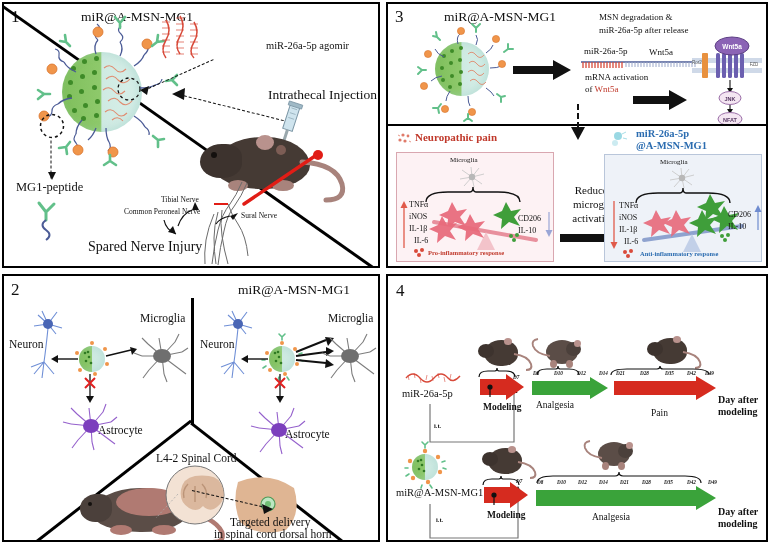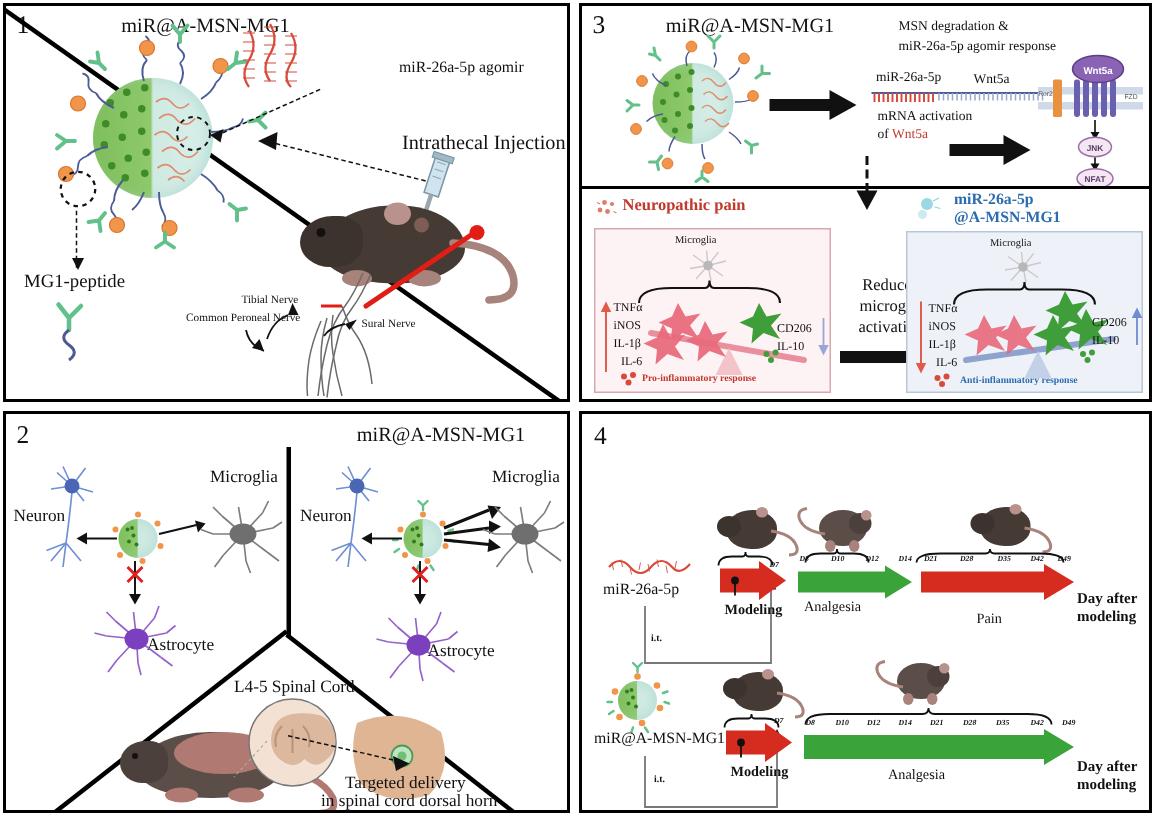--- a/index.html
+++ b/index.html
@@ -231,20 +231,21 @@
       <g stroke="#111" stroke-width="1.2" fill="none">
         <path d="M22,24 q4,-12 14,-16"></path>
           <path d="M60,22 q4,-6 14,-8"></path>
         <path d="M8,18 q2,10 12,14"></path>
       </g>
       <path d="M36,8 l3,-8 l4,8 Z" fill="#111"></path>
       <path d="M74,14 l8,-3 l-5,7 Z" fill="#111"></path>
       <path d="M20,32 l-8,-2 l5,-6 Z" fill="#111"></path>
     </svg>
 
+    <div class="lbl" style="left:84px;top:235px;font-size:14px;">Spared Nerve Injury</div>
   </div>
 
   <div class="panel" id="p3">
     <div class="pnum" style="left:7px;top:3px;">3</div>
     <div class="ttl" style="left:32px;top:5px;width:160px;">miR@A-MSN-MG1</div>
 
     <div>
       <div class="np" style="left:47px;top:38px;width:54px;height:54px;"></div>
       <div class="npdot" style="left:54px;top:50px;width:4px;height:4px;"></div>
       <div class="npdot" style="left:62px;top:45px;width:4px;height:4px;"></div>
@@ -296,21 +297,21 @@
           <path d="M88,28 l4,-3 M92,25 l0,-5 M92,25 l5,0"></path>
         </g>
       </svg>
     </div>
 
     <svg style="position:absolute;left:125px;top:55px;" width="60" height="22">
       <path d="M0,7 L40,7 L40,1 L58,11 L40,21 L40,15 L0,15 Z" fill="#111"></path>
     </svg>
 
     <div class="lbl" style="left:211px;top:8px;font-size:9px;">MSN degradation  &amp;</div>
-    <div class="lbl" style="left:211px;top:21px;font-size:9px;">miR-26a-5p agomir response</div>
+    <div class="lbl" style="left:211px;top:21px;font-size:9px;">miR-26a-5p after release</div>
 
     <div class="lbl" style="left:196px;top:42px;font-size:9px;">miR-26a-5p</div>
     <div class="lbl" style="left:261px;top:43px;font-size:9px;">Wnt5a</div>
     <svg style="position:absolute;left:193px;top:54px;" width="120" height="14">
       <path d="M0,4 L118,4" stroke="#4b5b96" stroke-width="1.4"></path>
       <g stroke="#d84a3a" stroke-width="1.3">
         <path d="M2,4 l0,6 M5,4 l0,6 M8,4 l0,6 M11,4 l0,6 M14,4 l0,6 M17,4 l0,6 M20,4 l0,6 M23,4 l0,6 M26,4 l0,6 M29,4 l0,6 M32,4 l0,6 M35,4 l0,6 M38,4 l0,6 M41,4 l0,6"></path>
       </g>
       <g stroke="#9aa7c9" stroke-width="1">
         <path d="M45,4 l0,5 M48,4 l0,5 M51,4 l0,5 M54,4 l0,5 M57,4 l0,5 M60,4 l0,5 M63,4 l0,5 M66,4 l0,5 M69,4 l0,5 M72,4 l0,5 M75,4 l0,5 M78,4 l0,5 M81,4 l0,5 M84,4 l0,5 M87,4 l0,5 M90,4 l0,5 M93,4 l0,5 M96,4 l0,5 M99,4 l0,5 M102,4 l0,5 M105,4 l0,5 M108,4 l0,5 M111,4 l0,5 M114,4 l0,5"></path>
@@ -661,21 +662,21 @@
 
     <div class="lbl" style="left:281px;top:152px;font-size:11.5px;">Astrocyte</div>
     <svg style="position:absolute;left:246px;top:130px;" width="58" height="50">
       <g stroke="#9561cc" stroke-width="1.1" fill="none">
         <path d="M29,24 l-14,-12 M29,24 l-20,-2 M29,24 l-13,14 M29,24 l1,16 M29,24 l16,12 M29,24 l20,-4 M29,24 l12,-14 M29,24 l-2,-18"></path>
         <path d="M15,12 l-6,-6 M9,22 l-8,-2 M16,38 l-6,8 M30,40 l2,8 M45,36 l8,6 M49,20 l6,-5 M41,10 l3,-8"></path>
       </g>
       <ellipse cx="29" cy="24" rx="8" ry="7" fill="#7c3fbd"></ellipse>
     </svg>
 
-    <div class="lbl" style="left:152px;top:176px;font-size:11.5px;">L4-5 Spinal Cord</div>
+    <div class="lbl" style="left:152px;top:176px;font-size:11.5px;">L4-2 Spinal Cord</div>
 
     <div>
       <div class="mouse-body" style="left:88px;top:212px;width:96px;height:44px;background:#5b4d47;"></div>
       <div style="position:absolute;left:112px;top:212px;width:66px;height:28px;border-radius:50%;background:#b07a72;"></div>
       <div class="mouse-head" style="left:76px;top:218px;width:32px;height:28px;background:#4b403b;border-radius:55% 40% 45% 50%;"></div>
       <div class="mouse-eye" style="left:84px;top:226px;width:4px;height:4px;"></div>
       <div class="mouse-leg" style="left:106px;top:249px;width:22px;height:10px;background:#b07a72;"></div>
       <div class="mouse-leg" style="left:148px;top:249px;width:24px;height:10px;background:#b07a72;"></div>
       <svg style="position:absolute;left:176px;top:232px;" width="58" height="36">
         <path d="M2,4 q32,4 40,20 q3,10 -8,10" fill="none" stroke="#b07a72" stroke-width="4.5" stroke-linecap="round"></path>

